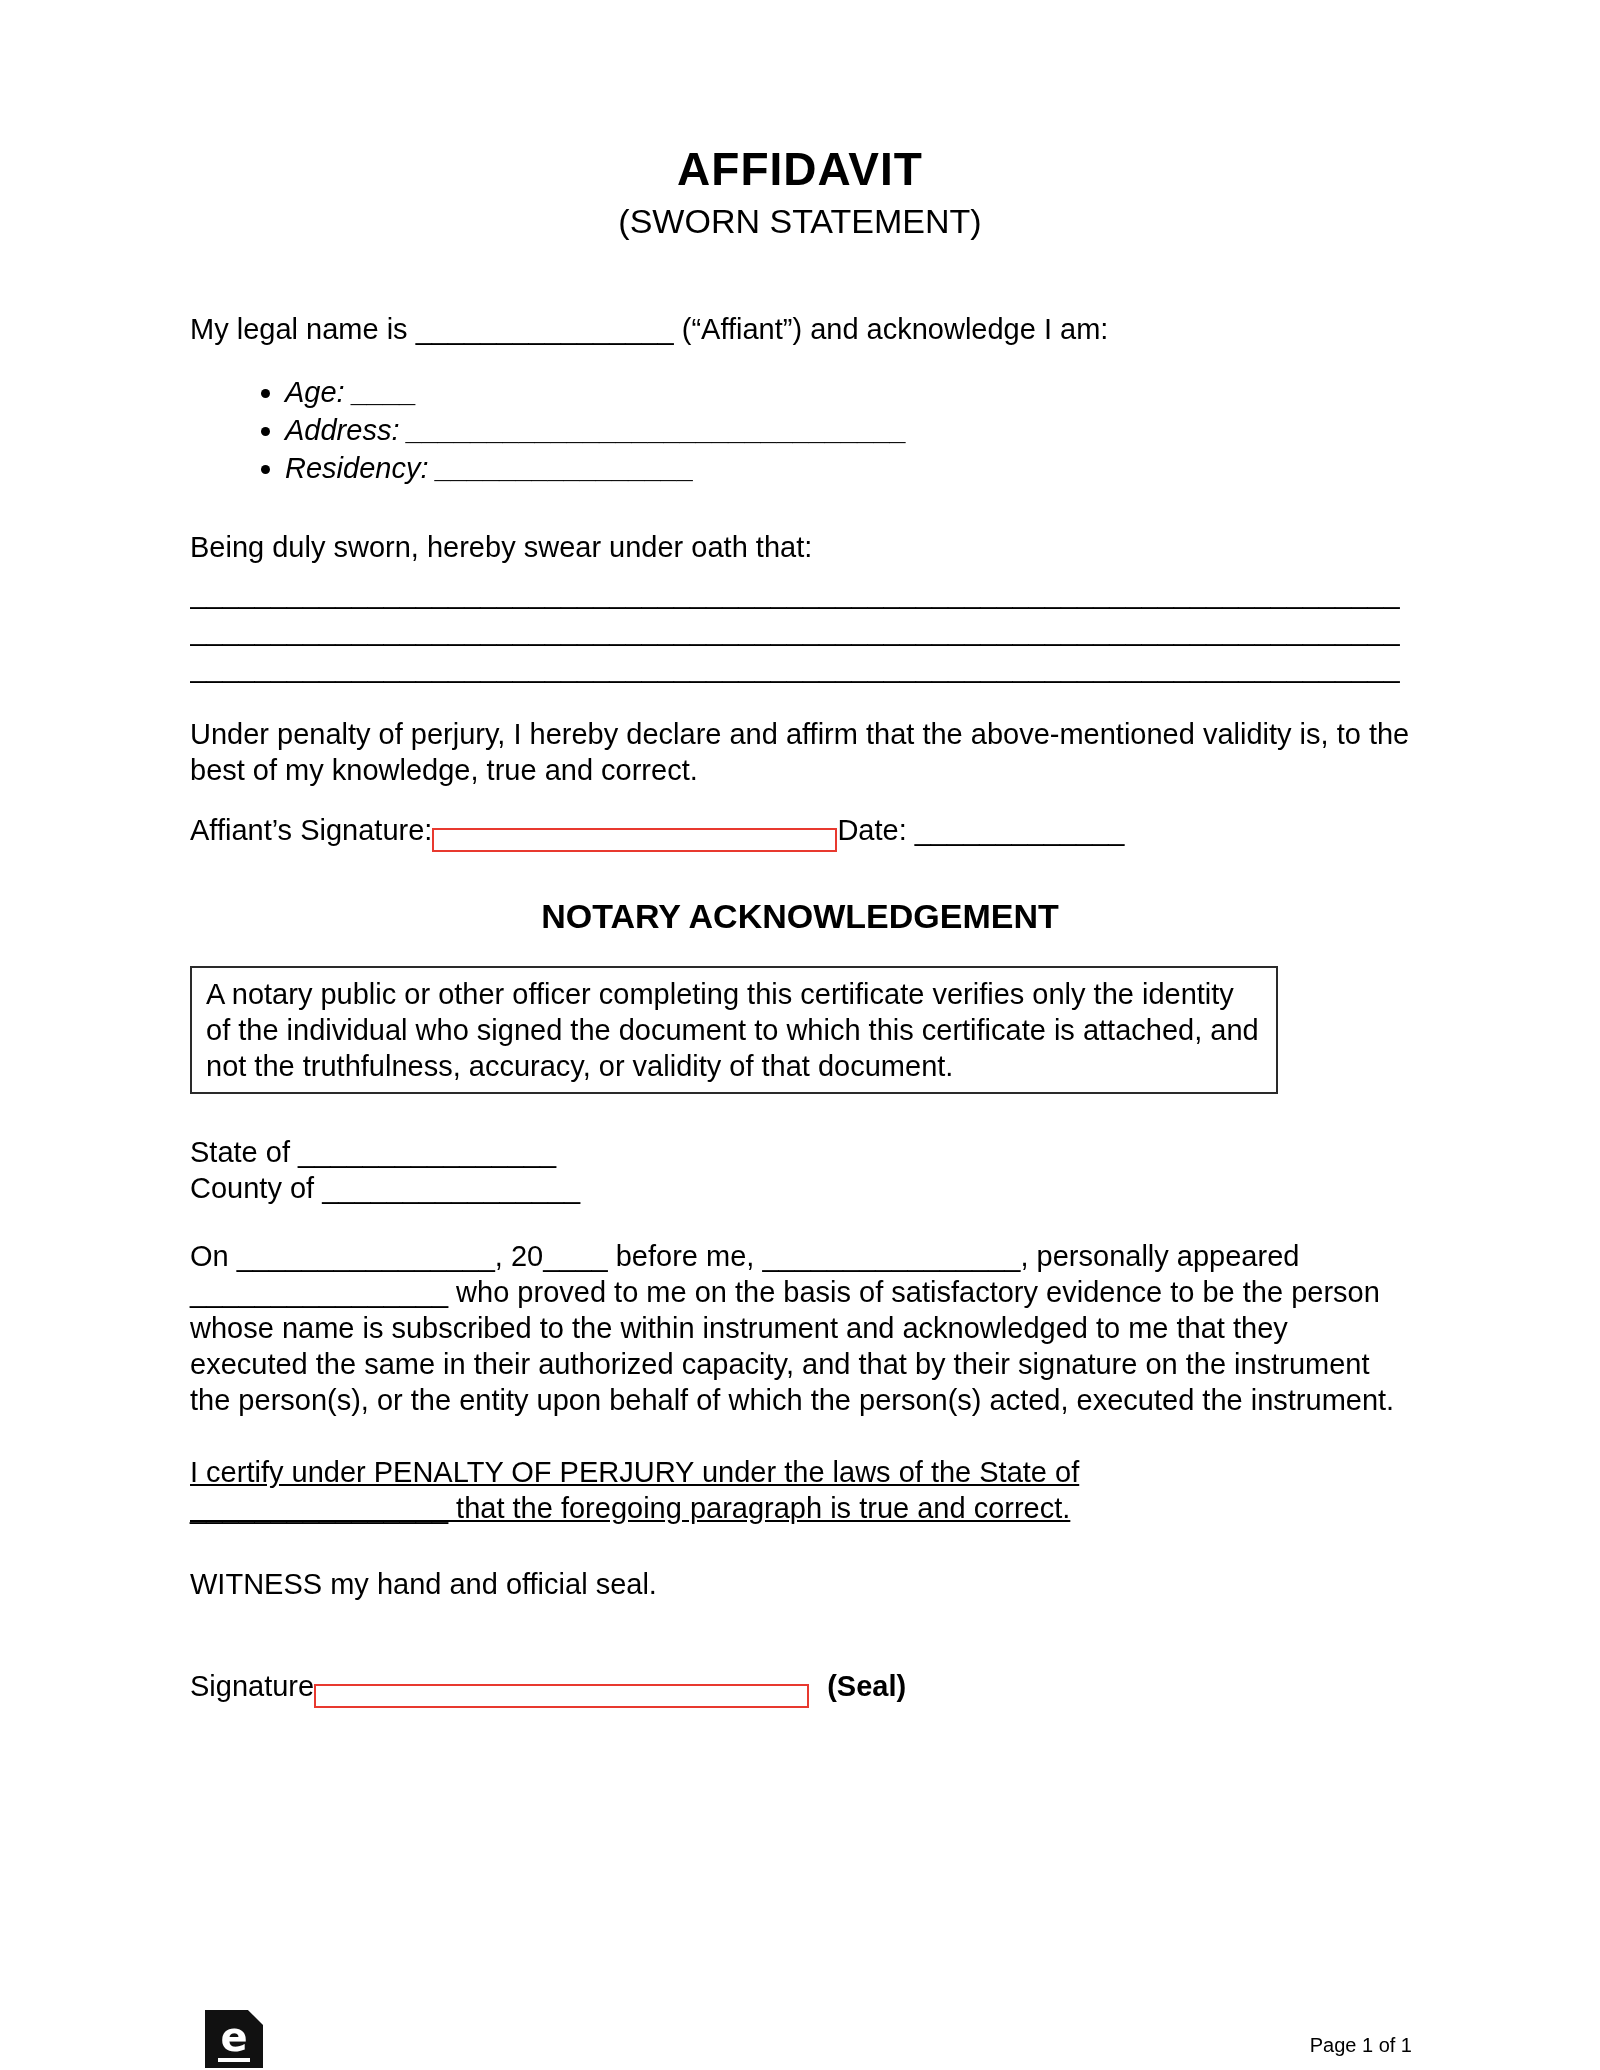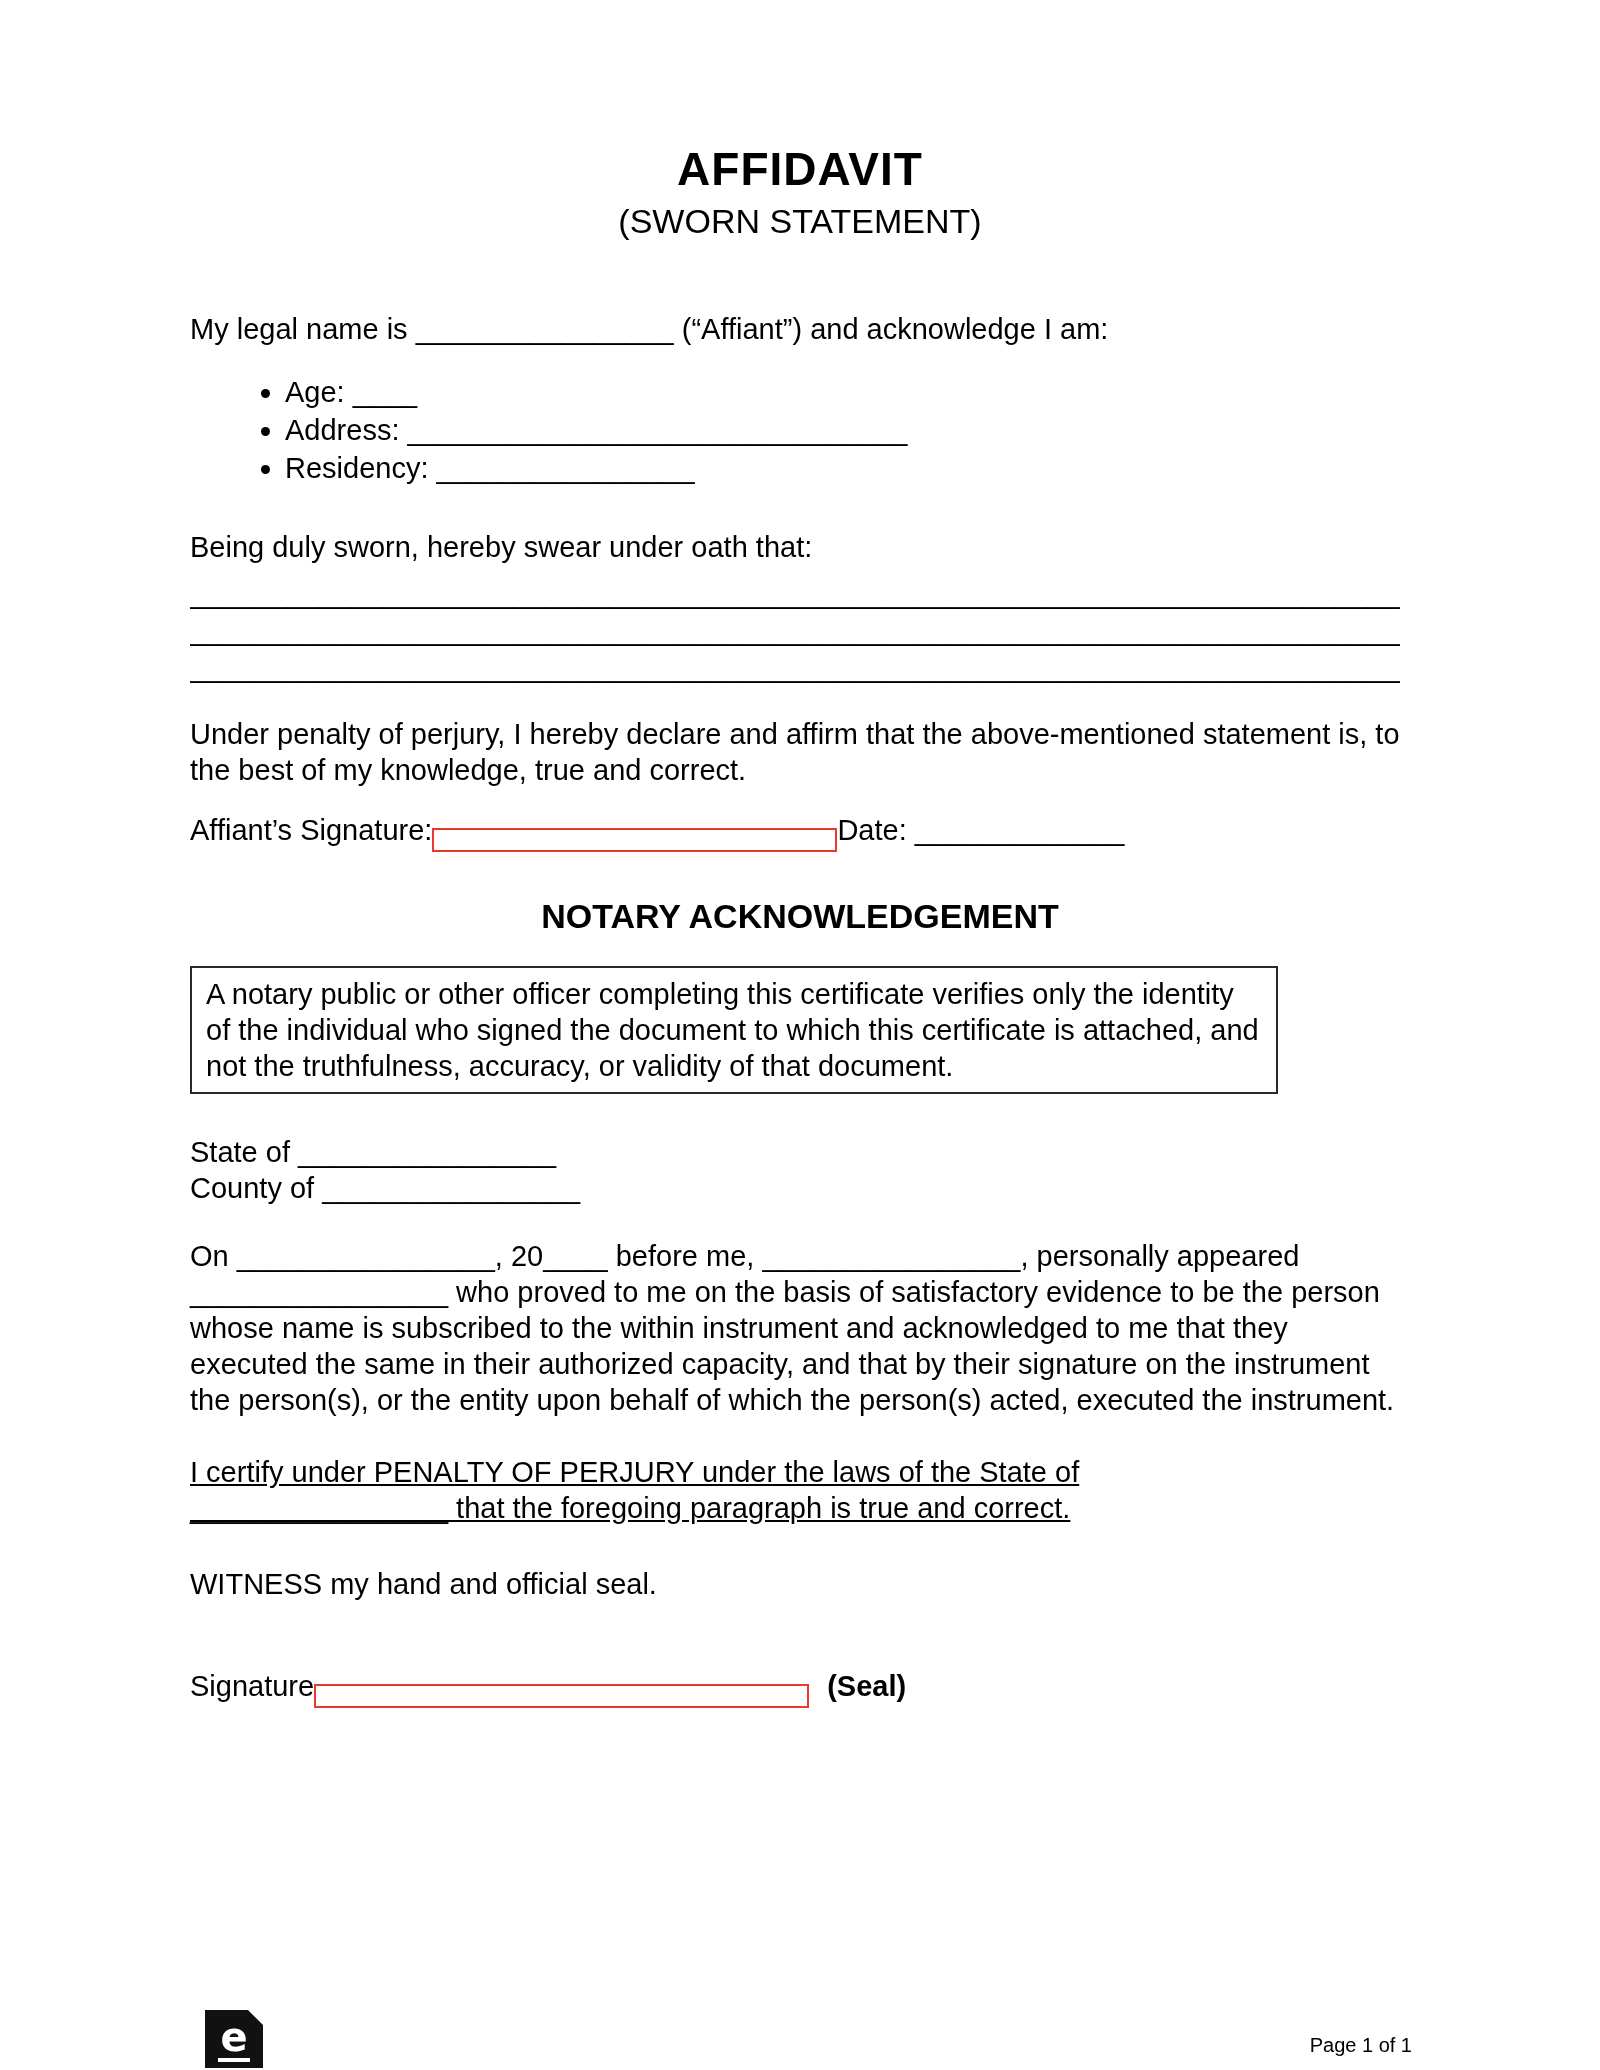--- a/index.html
+++ b/index.html
@@ -28,21 +28,21 @@
   }
   .doc-subtitle{
     margin-top:6px;
     text-align:center;
     font-size:34px;
     line-height:40px;
   }
   .date-line{margin:78px 0 0;}
   .legal-name-line{margin:70px 0 0;}
   ul.bullets{margin:26px 0 0;padding-left:95px;}
-  ul.bullets li{line-height:38px;}
+  ul.bullets li{line-height:38px;font-style:italic;}
   .sworn-line{margin:42px 0 0;}
   .fill-lines{margin-top:10px;}
   .fill-line{
     white-space:nowrap;
     overflow:hidden;
     line-height:37px;
     width:1220px;
   }
   .para{margin:30px 0 0;}
   .perjury{max-width:1220px;}
@@ -136,21 +136,21 @@
     </ul>
 
     <p class="sworn-line">Being duly sworn, hereby swear under oath that:</p>
 
     <div class="fill-lines">
       <div class="fill-line">___________________________________________________________________________</div>
       <div class="fill-line">___________________________________________________________________________</div>
       <div class="fill-line">___________________________________________________________________________</div>
     </div>
 
-    <p class="para perjury">Under penalty of perjury, I hereby declare and affirm that the above-mentioned statement is, to the best of my knowledge, true and correct.</p>
+    <p class="para perjury">Under penalty of perjury, I hereby declare and affirm that the above-mentioned validity is, to the best of my knowledge, true and correct.</p>
 
     <div class="sig-row">
       <span>Affiant’s Signature:</span><span class="field-box box-affiant"><span class="blank">________________________</span></span><span>Date: _____________</span>
     </div>
 
     <h2 class="notary-heading">NOTARY ACKNOWLEDGEMENT</h2>
 
     <div class="notice-box">
       <p>A notary public or other officer completing this certificate verifies only the identity of the individual who signed the document to which this certificate is attached, and not the truthfulness, accuracy, or validity of that document.</p>
     </div>

